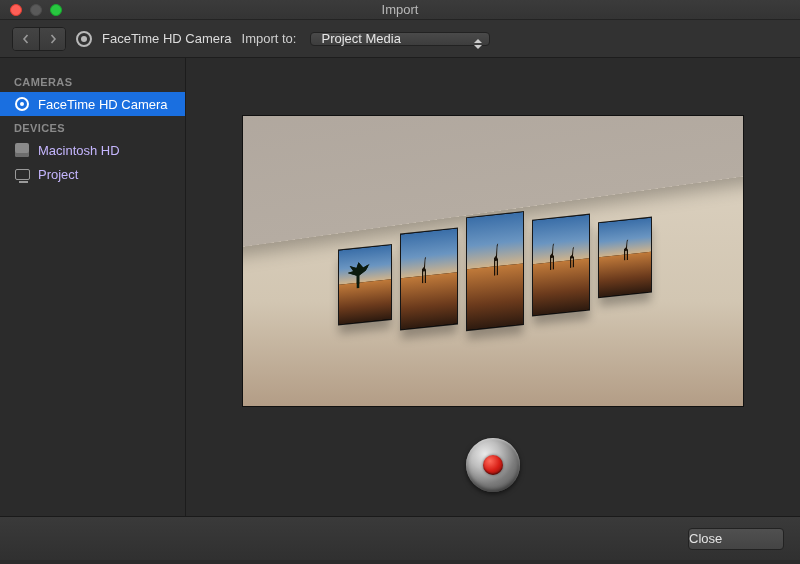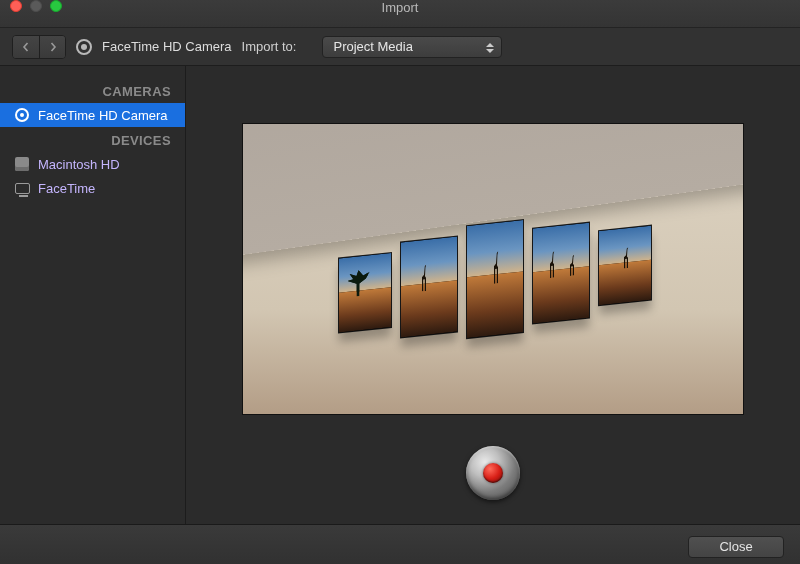--- a/index.html
+++ b/index.html
@@ -5,24 +5,24 @@
   * { box-sizing: border-box; margin: 0; padding: 0; }
   html, body { width: 800px; height: 564px; overflow: hidden; }
   body {
     font-family: -apple-system, "Helvetica Neue", Arial, sans-serif;
     background: #2b2b2b;
     color: #c8c8c8;
     font-size: 13px;
     user-select: none;
   }
   .titlebar {
-    height: 28px;
+    height: 20px;
     background: linear-gradient(#3b3b3b, #343434);
     display: flex;
-    align-items: flex-start;
+    align-items: center;
     position: relative;
     border-bottom: 1px solid #232323;
   }
   .traffic-lights { display: flex; gap: 8px; padding-left: 10px; }
   .tl { width: 12px; height: 12px; border-radius: 50%; }
   .tl.red { background: #ff5f57; border: 0.5px solid #e33e32; }
   .tl.yellow { background: #5a5a5a; border: 0.5px solid #4d4d4d; }
   .tl.green { background: #28c840; border: 0.5px solid #17a82e; }
   .title {
     position: absolute; left: 0; right: 0; text-align: center;
@@ -50,23 +50,23 @@
   .cam-icon-ring {
     width: 16px; height: 16px; border-radius: 50%;
     border: 2px solid #b9b9b9; position: relative;
     display:flex; align-items:center; justify-content:center;
   }
   .cam-icon-ring::after {
     content:""; width:6px; height:6px; border-radius:50%;
     background:#b9b9b9;
   }
   .toolbar-camname { color: #dcdcdc; font-size: 13px; }
-  .import-label { color: #cfcfcf; margin-left: auto; margin-right: 16px; }
+  .import-label { color: #cfcfcf; margin-left: auto; margin-right: 4px; }
   .select {
-    height: 22px; min-width: 180px;
+    height: 14px; min-width: 180px;
     background: linear-gradient(#4a4a4a,#3d3d3d);
     border: 1px solid #222; border-radius: 4px;
     display: flex; align-items: center; padding: 0 22px 0 10px;
     color: #e6e6e6; position: relative; font-size: 13px;
   }
   .select .chev {
     position:absolute; right:6px; top:3px; width:10px; height:16px;
     display:flex; flex-direction:column; align-items:center; justify-content:center;
   }
   .select .chev::before, .select .chev::after {
@@ -77,22 +77,22 @@
   .select .chev::after { border-top:4px solid #ccc; }
   .body {
     display:flex; height: calc(564px - 24px - 38px - 44px);
   }
   .sidebar {
     width: 186px; background: #2b2b2b;
     border-right: 1px solid #1c1c1c;
     padding-top: 12px;
   }
   .section-header {
-    color: #8a8a8a; font-size: 13px; letter-spacing: 0.4px;
-    padding: 6px 14px 4px; font-weight: 600; text-align: right;
+    color: #8a8a8a; font-size: 11px; letter-spacing: 0.4px;
+    padding: 6px 14px 4px; font-weight: 600;
   }
   .item {
     display:flex; align-items:center; gap:8px;
     padding: 4px 14px; height: 24px; color: #c4b5fd;
   }
   .item.selected {
     background: #1a6fe0; color: #fff;
   }
   .icon-slot { width:16px; height:16px; display:flex; align-items:center; justify-content:center; }
   .icon-cam {
@@ -186,21 +186,21 @@
   .footer {
     height:44px; background: linear-gradient(#3a3a3a,#303030);
     border-top:1px solid #1a1a1a;
     display:flex; align-items:center; justify-content:flex-end;
     padding: 0 16px;
   }
   .btn {
     min-width: 96px; height:22px; border-radius:4px;
     background: linear-gradient(#505050,#444);
     border:1px solid #222; color:#e4e4e4;
-    display:flex; align-items:center; justify-content:center;
+    display:flex; align-items:center; 
     font-size:13px;
   }
 </style>
 </head>
 <body>
 
 <div class="titlebar">
   <div class="traffic-lights">
     <div class="tl red"></div>
     <div class="tl yellow"></div>
@@ -248,21 +248,21 @@
       <span class="icon-slot">
           <span class="icon-hd"></span>
         </span>
       <span>Macintosh HD</span>
     </div>
 
     <div class="item">
       <span class="icon-slot">
           <span class="icon-desktop"></span>
         </span>
-      <span>FaceTime</span>
+      <span>Project</span>
     </div>
   </div>
 
   <div class="main">
     <div class="preview">
       <div class="wall"></div>
       <div class="ceiling"></div>
       <div class="panels">
         <div class="panel">
             <div class="sky"></div>

